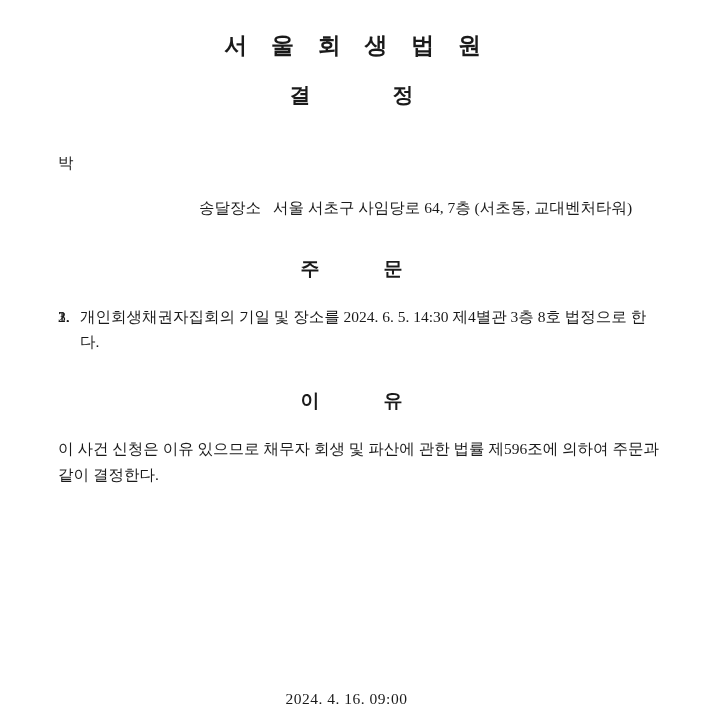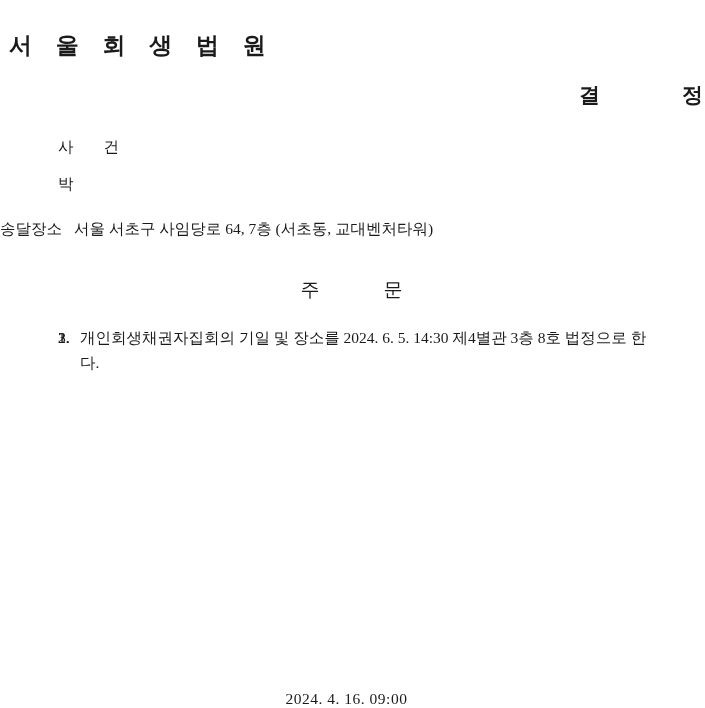--- a/index.html
+++ b/index.html
@@ -17,30 +17,31 @@
   }
   .page {
     position: relative;
     width: 705px;
     height: 708px;
     box-sizing: border-box;
   }
 
   
   .court-name {
+    text-align: center;
     font-size: 23px;
     font-weight: bold;
     letter-spacing: 9px;
     margin-top: 30px;
     text-indent: 9px;
   }
 
   
   .doc-type {
-    text-align: right;
+    text-align: center;
     font-size: 21px;
     font-weight: bold;
     letter-spacing: 2px;
     margin-top: 20px;
   }
   .doc-type .sp {
     display: inline-block;
     width: 80px;
   }
 
@@ -65,33 +66,34 @@
     white-space: nowrap;
   }
   .field-value .gap {
     display: inline-block;
     width: 18px;
   }
 
   
   .addr-block {
     margin-top: 22px;
+    padding-left: 199px;
     font-size: 15.5px;
     line-height: 1.55;
   }
   .addr-block .gap {
     display: inline-block;
     width: 12px;
   }
 
   
   .section-heading {
     text-align: center;
     font-size: 19px;
-    font-weight: normal;
+    font-weight: bold;
     letter-spacing: 2px;
   }
   .section-heading .sp {
     display: inline-block;
     width: 62px;
   }
   .heading-juman { margin-top: 36px; }
   .heading-iyu { margin-top: 34px; }
 
   
@@ -139,38 +141,41 @@
 <div class="page">
 
   <div class="court-name">서 울 회 생 법 원</div>
 
   <div class="doc-type">
     <span>결</span><span class="sp"></span><span>정</span>
   </div>
 
   <div class="fields">
     <div class="field-row">
-      <span class="field-label">사       건</span>
     </div>
     <div class="field-row">
       <span class="field-value">박</span>
     </div>
   </div>
 
   <div class="addr-block">
     <div><span>송달장소</span><span class="gap"></span><span>서울 서초구 사임당로 64, 7층 (서초동, 교대벤처타워)</span></div>
   </div>
 
   <div class="section-heading heading-juman">
     <span>주</span><span class="sp"></span><span>문</span>
   </div>
 
   <ul class="orders">
     <li><span class="num">1.</span></li>
     <li><span class="num">2.</span></li>
     <li><span class="num">3.</span><span>개인회생채권자집회의 기일 및 장소를 2024. 6. 5. 14:30 제4별관 3층 8호 법정으로 한다.</span></li>
   </ul>
 
+  <div class="section-heading heading-iyu">
+    <span>이</span><span class="sp"></span><span>유</span>
+  </div>
 
+  <div class="reason">이 사건 신청은 이유 있으므로 채무자 회생 및 파산에 관한 법률 제596조에 의하여 주문과 같이 결정한다.</div>
 
   <div class="date-line">2024.  4.  16.  09:00</div>
 
 </div>
 
 </body></html>

